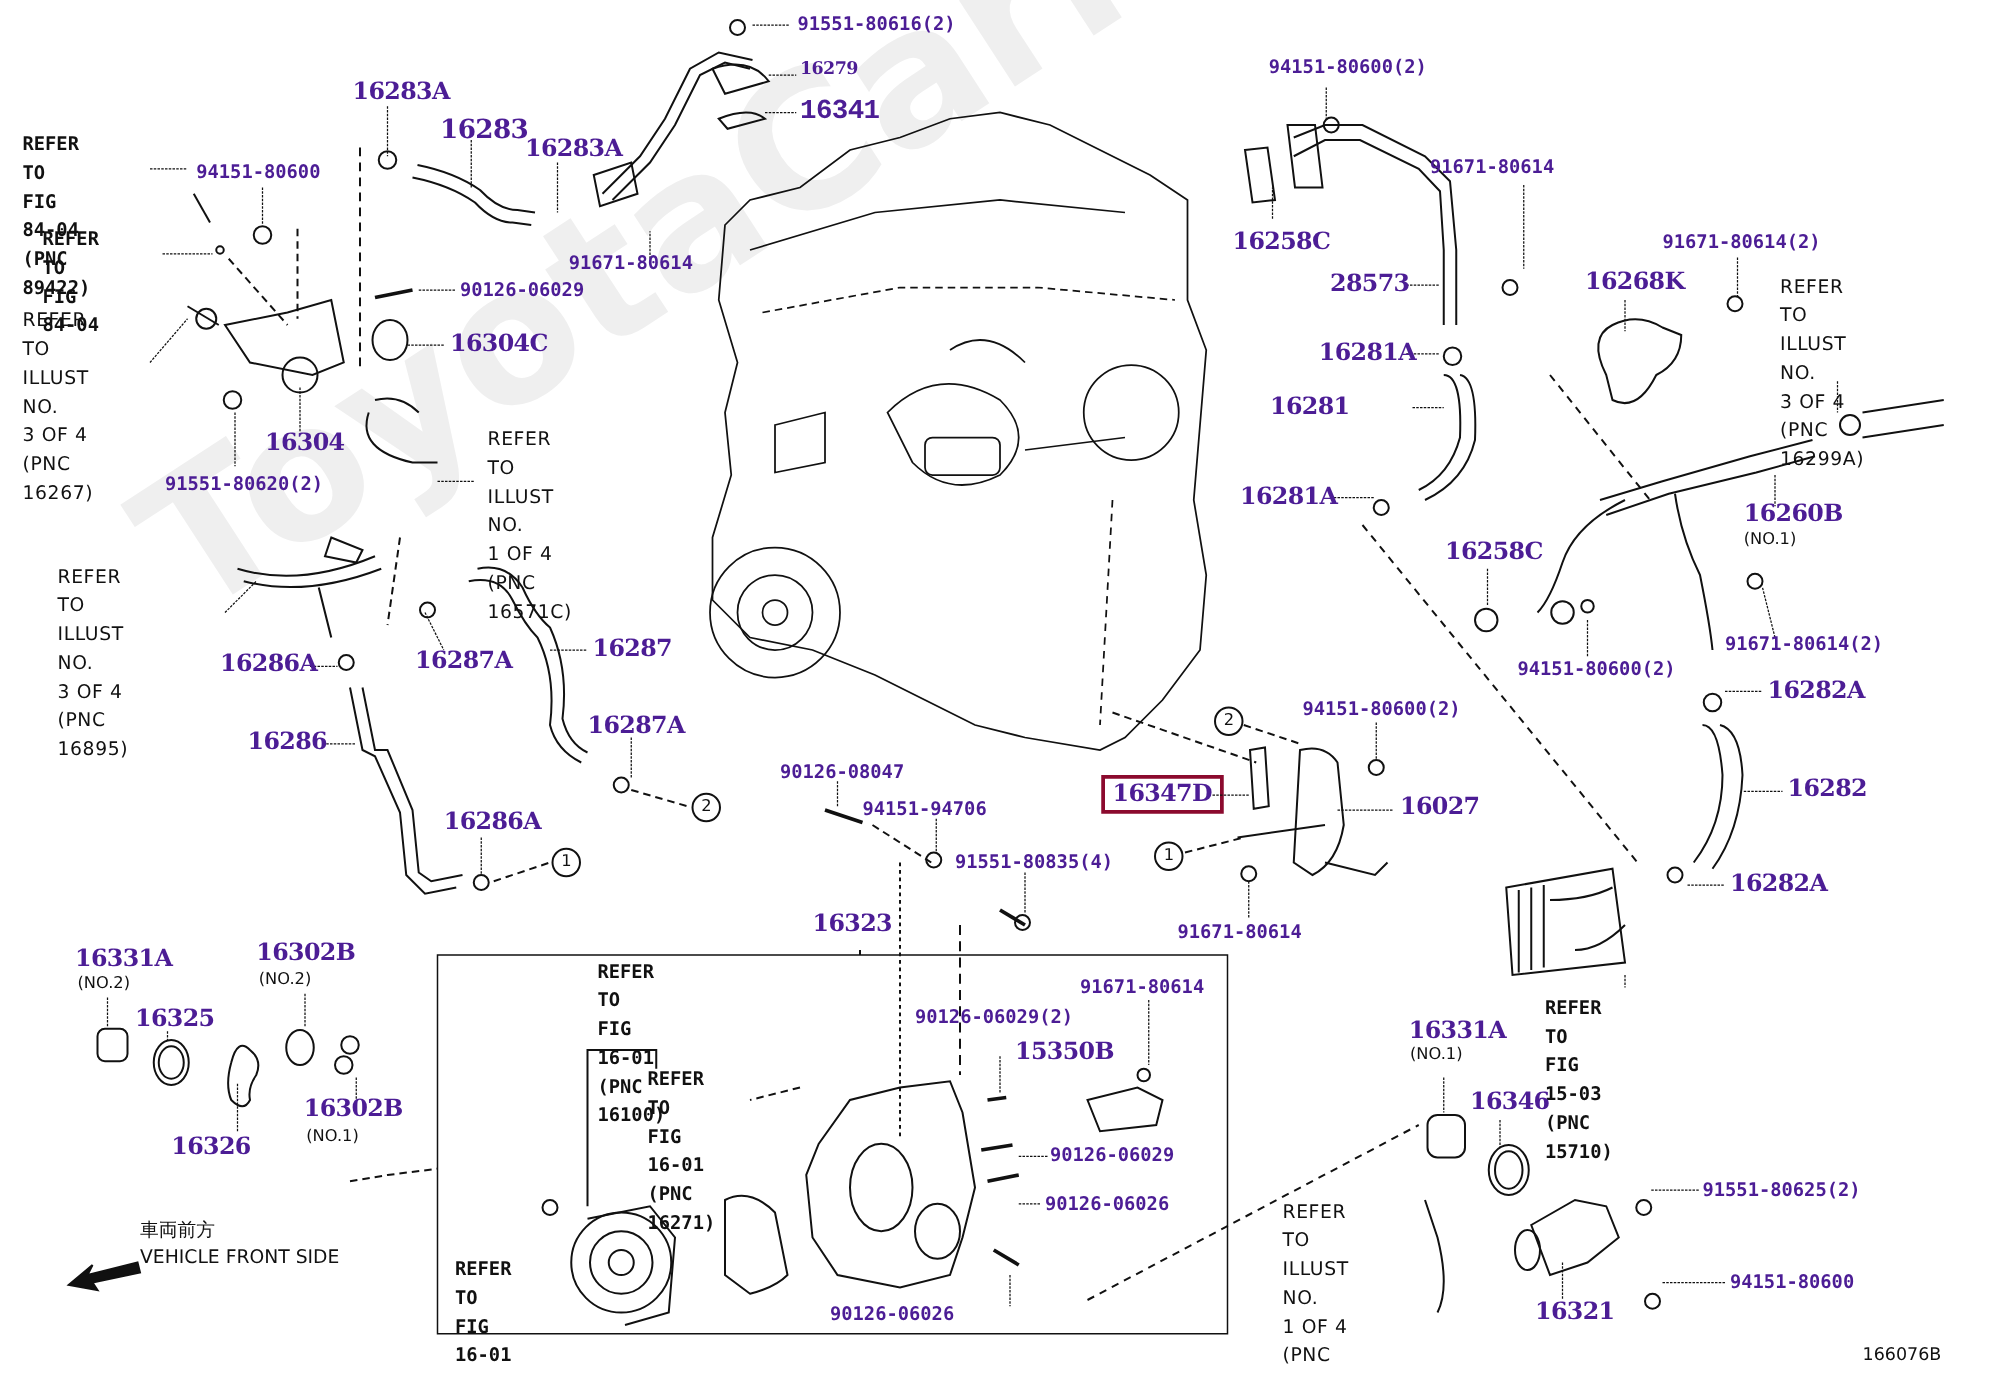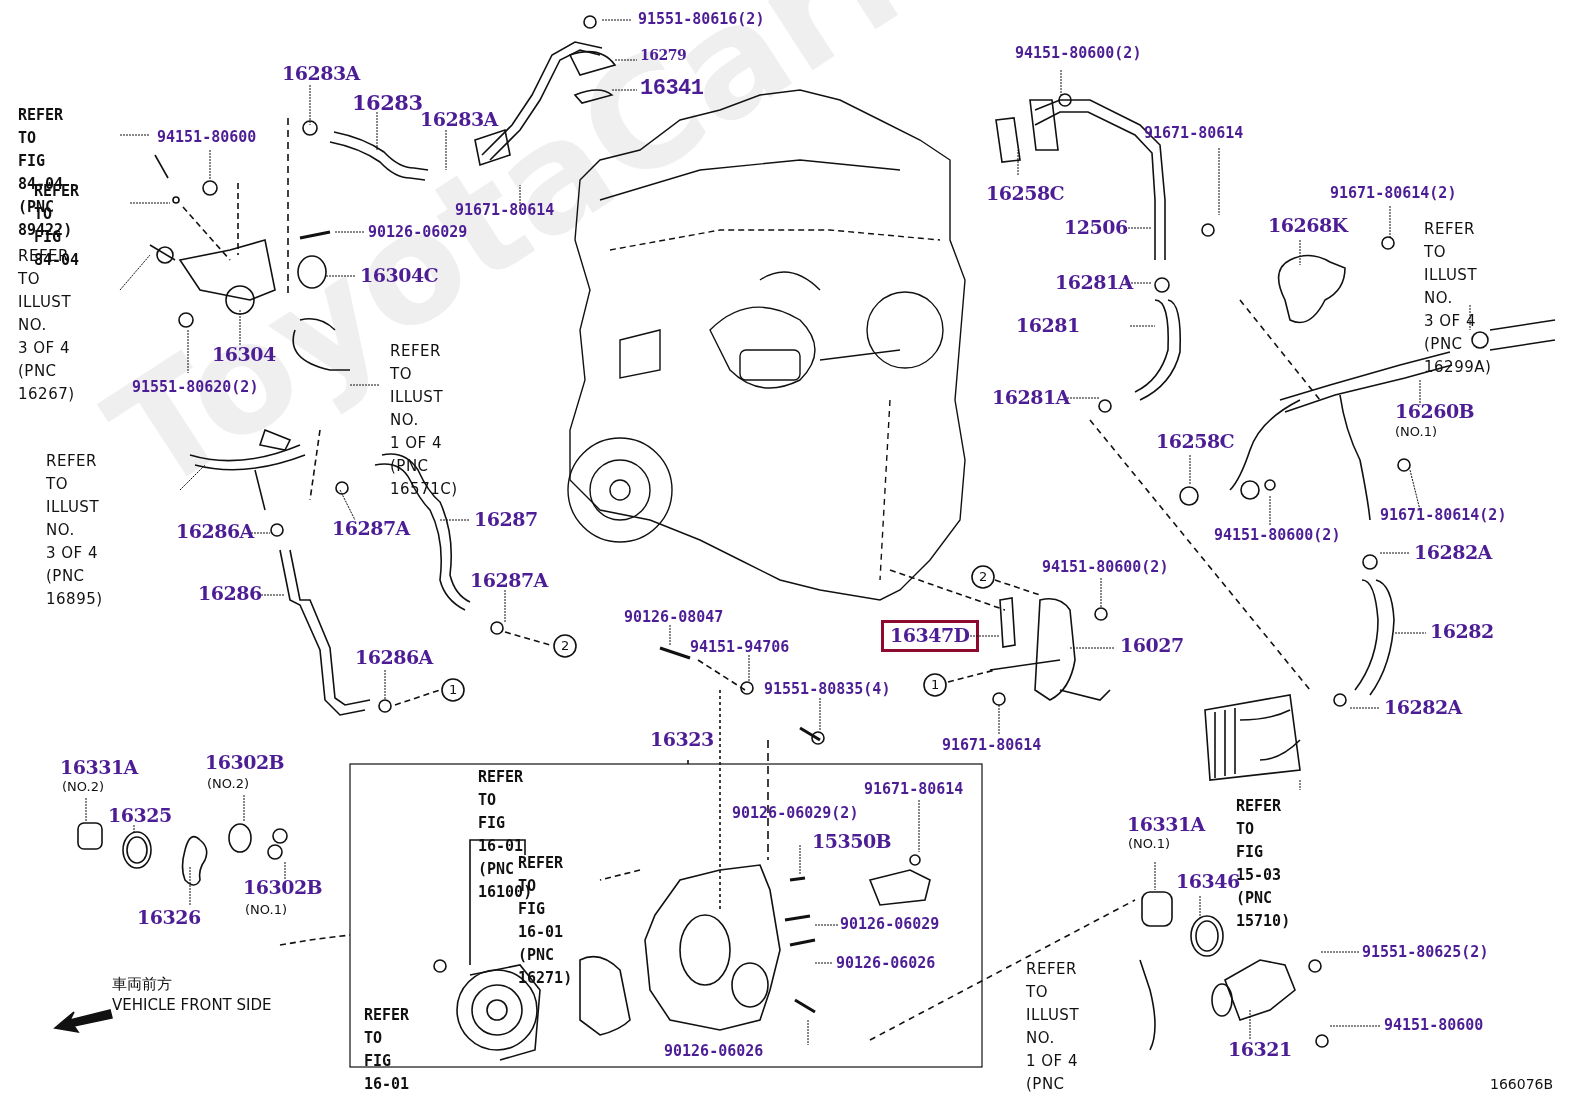--- a/index.html
+++ b/index.html
@@ -312,21 +312,21 @@
 1 OF 4
 (PNC 16571C)</div>
   <div class="ref sans" style="left:46px; top:450px;">REFER TO
 ILLUST NO.
 3 OF 4
 (PNC 16895)</div>
 
   <span class="lbl mono" style="left:1015px; top:46px;">94151-80600(2)</span>
   <span class="lbl" style="left:986px; top:184px;">16258C</span>
   <span class="lbl mono" style="left:1144px; top:126px;">91671-80614</span>
-  <span class="lbl" style="left:1064px; top:218px;">12506</span>
+  <span class="lbl" style="left:1064px; top:218px;">28573</span>
   <span class="lbl" style="left:1268px; top:216px;">16268K</span>
   <span class="lbl mono" style="left:1330px; top:186px;">91671-80614(2)</span>
   <div class="ref sans" style="left:1424px; top:218px;">REFER TO
 ILLUST NO.
 3 OF 4
 (PNC 16299A)</div>
   <span class="lbl" style="left:1055px; top:273px;">16281A</span>
   <span class="lbl" style="left:1016px; top:316px;">16281</span>
   <span class="lbl" style="left:992px; top:388px;">16281A</span>
   <span class="lbl" style="left:1395px; top:402px;">16260B</span>

